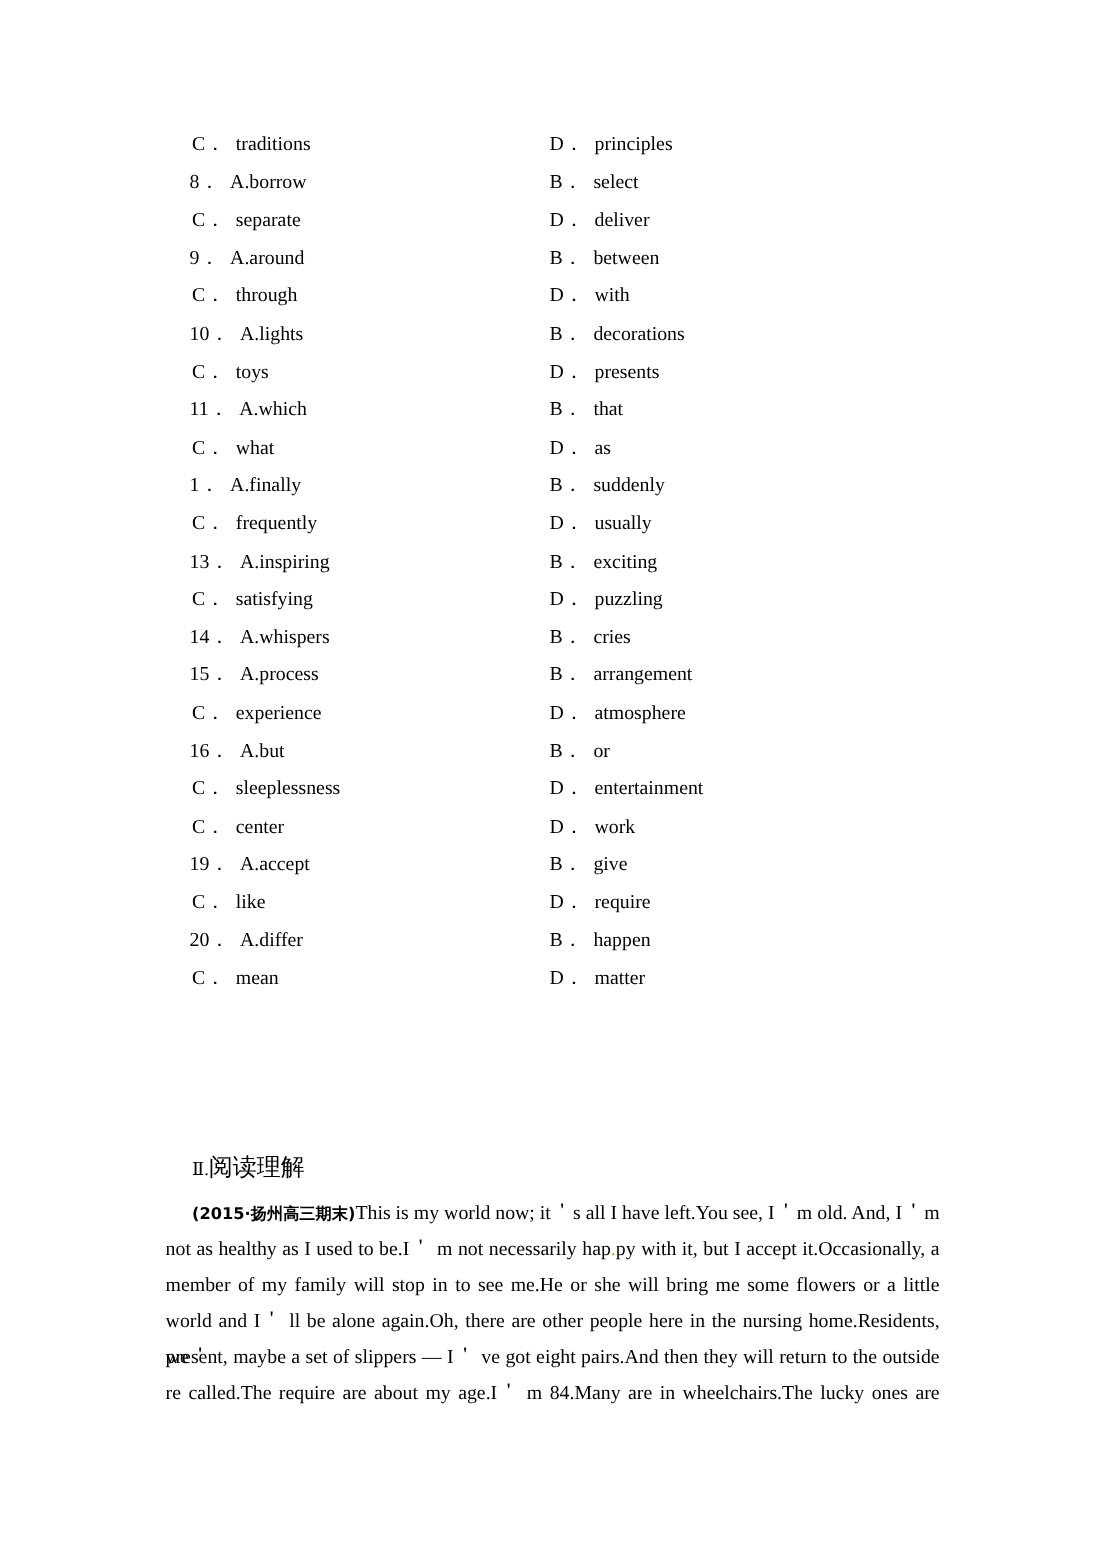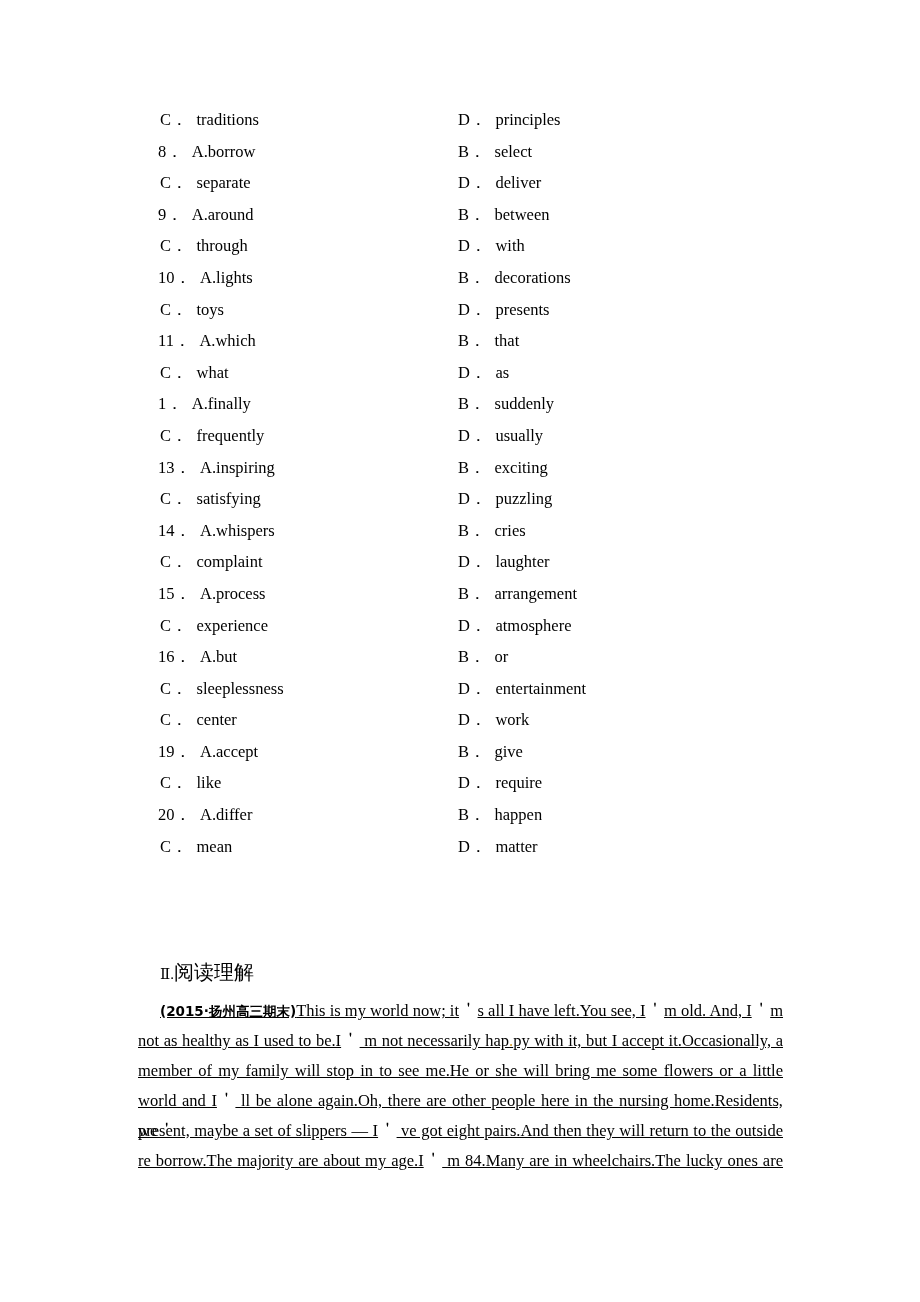--- a/index.html
+++ b/index.html
@@ -79,21 +79,20 @@
     line-height: 30px;
     font-size: 16.5px;
     white-space: nowrap;
     position: relative;
   }
   .p-line.indent { padding-left: 22px; }
   .p-line.justify {
     white-space: normal;
     text-align: justify;
     text-align-last: justify;
-    text-decoration: underline;
   }
   .src-tag {
     font-family: "DejaVu Sans", "Liberation Sans", sans-serif;
     font-weight: bold;
     font-size: 13.5px;
   }
   .apos {
     display: inline-block;
     transform: translateY(-2px);
     padding: 0 1px;
@@ -158,24 +157,20 @@
       </div>
       <div class="opt-row">
         <div class="cell left"><span class="lbl">C．</span><span class="gap-md"></span><span>satisfying</span></div>
         <div class="cell right"><span class="lbl">D．</span><span class="gap-md"></span><span>puzzling</span></div>
       </div>
       <div class="opt-row">
         <div class="cell left numbered"><span class="lbl">14．</span><span class="gap-md"></span><span>A.whispers</span></div>
         <div class="cell right"><span class="lbl">B．</span><span class="gap-md"></span><span>cries</span></div>
       </div>
       <div class="opt-row">
-        <div class="cell left"><span class="lbl">C．</span><span class="gap-md"></span><span>complaint</span></div>
-        <div class="cell right"><span class="lbl">D．</span><span class="gap-md"></span><span>laughter</span></div>
-      </div>
-      <div class="opt-row">
         <div class="cell left numbered"><span class="lbl">15．</span><span class="gap-md"></span><span>A.process</span></div>
         <div class="cell right"><span class="lbl">B．</span><span class="gap-md"></span><span>arrangement</span></div>
       </div>
       <div class="opt-row">
         <div class="cell left"><span class="lbl">C．</span><span class="gap-md"></span><span>experience</span></div>
         <div class="cell right"><span class="lbl">D．</span><span class="gap-md"></span><span>atmosphere</span></div>
       </div>
       <div class="opt-row">
         <div class="cell left numbered"><span class="lbl">16．</span><span class="gap-md"></span><span>A.but</span></div>
         <div class="cell right"><span class="lbl">B．</span><span class="gap-md"></span><span>or</span></div>
@@ -226,18 +221,18 @@
 
     <div class="p-line justify">
       <span>world and I</span><span class="apos">＇</span><span> ll be alone again.Oh, there are other people here in the nursing home.Residents, we</span><span class="apos">＇</span>
     </div>
 
     <div class="p-line justify">
       <span>present, maybe a set of slippers — I</span><span class="apos">＇</span><span> ve got eight pairs.And then they will return to the outside</span>
     </div>
 
     <div class="p-line justify">
-      <span>re borrow.The majority are about my age.I</span><span class="apos">＇</span><span> m 84.Many are in wheelchairs.The lucky ones are</span>
+      <span>re called.The require are about my age.I</span><span class="apos">＇</span><span> m 84.Many are in wheelchairs.The lucky ones are</span>
     </div>
 
   </div>
 
 </div>
 
 </body></html>

